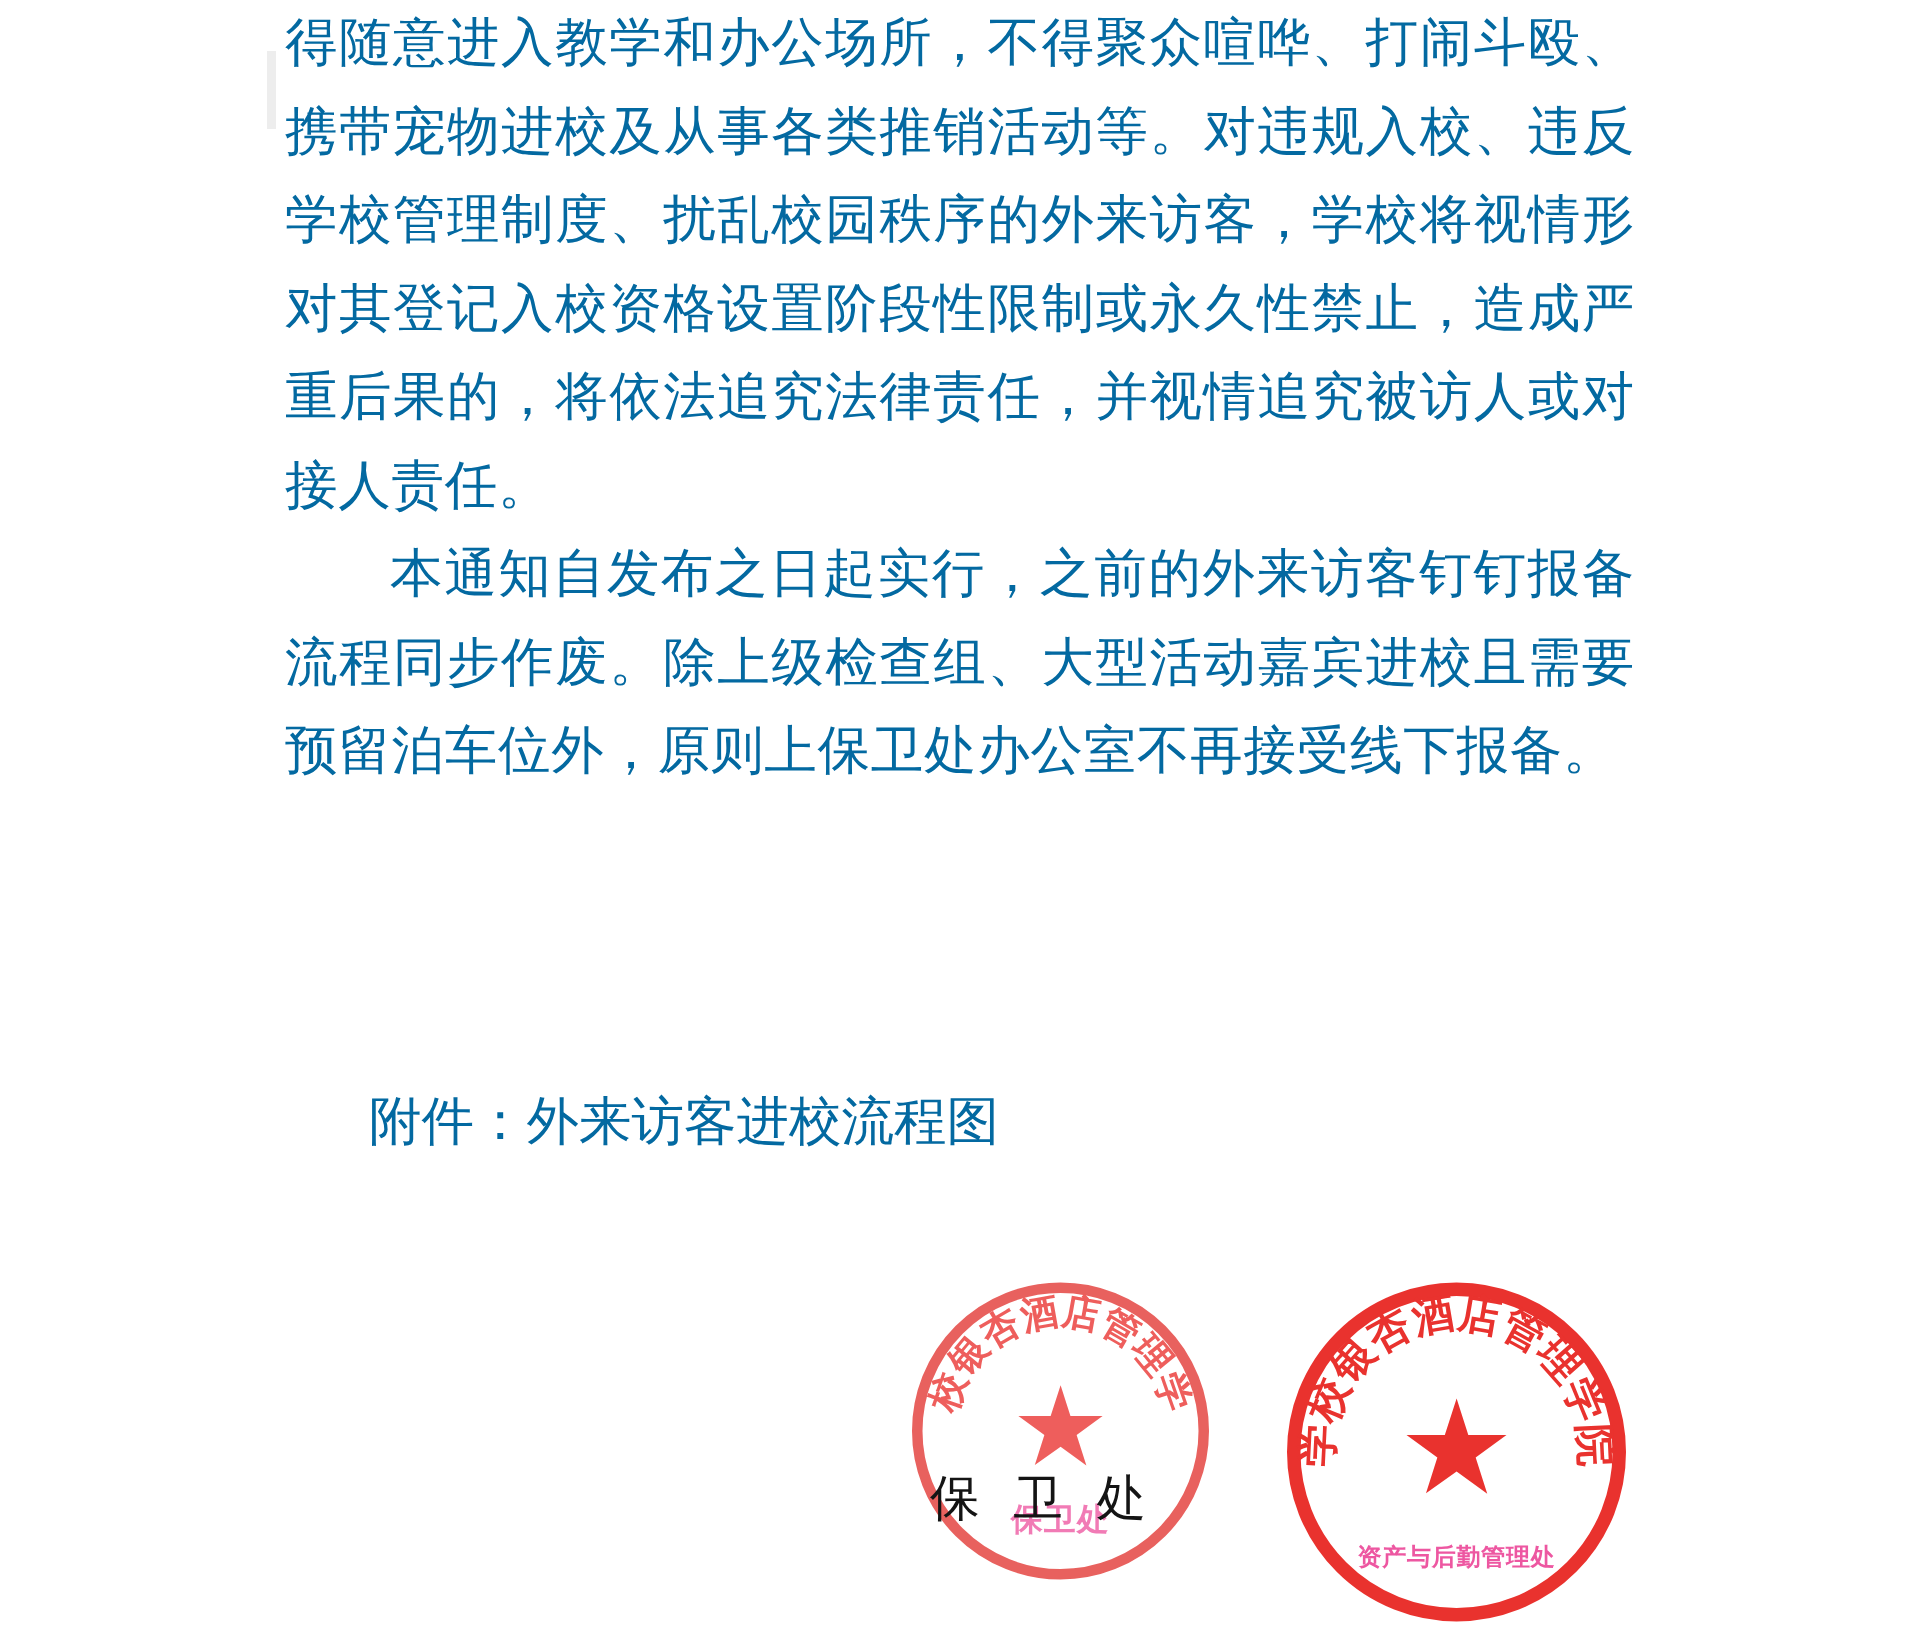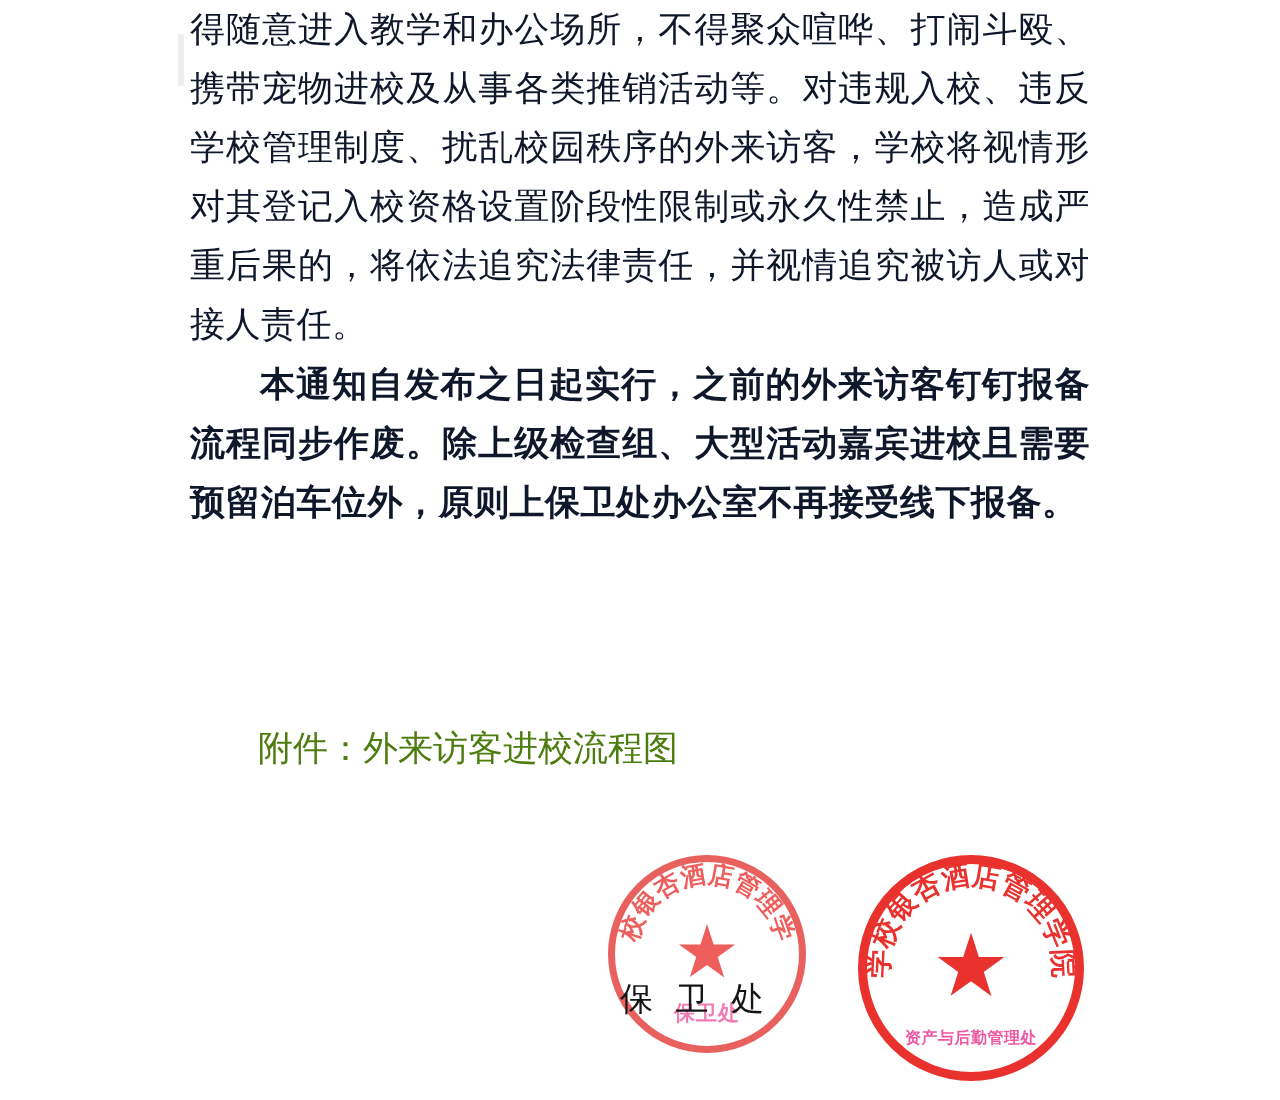--- a/index.html
+++ b/index.html
@@ -27,40 +27,39 @@
     top: 0;
     width: 900px;
   }
   p.para {
     margin: 0;
     font-size: 35px;
     line-height: 59px;
     letter-spacing: 0.5px;
     text-align: justify;
     text-justify: inter-ideograph;
-    color: #0f172a;
+    color: #0369a1;
     font-family: "DejaVu Serif", "Liberation Serif", serif;
   }
   p.para.indent {
     text-indent: 70px;
-    font-weight: bold;
   }
   .p1 { margin-top: 8px; }
   .p2 { margin-top: 34px; }
   .p3 { margin-top: 32px; }
 
   .attachment {
     position: absolute;
-    left: 188px;
+    left: 176px;
     top: 722px;
     width: 900px;
     font-size: 35px;
     line-height: 52px;
     text-indent: 70px;
-    color: #4d7c0f;
+    color: #0369a1;
   }
 
   
   .signature {
     position: absolute;
     left: 620px;
     top: 975px;
     width: 520px;
     font-size: 33px;
     line-height: 48px;

